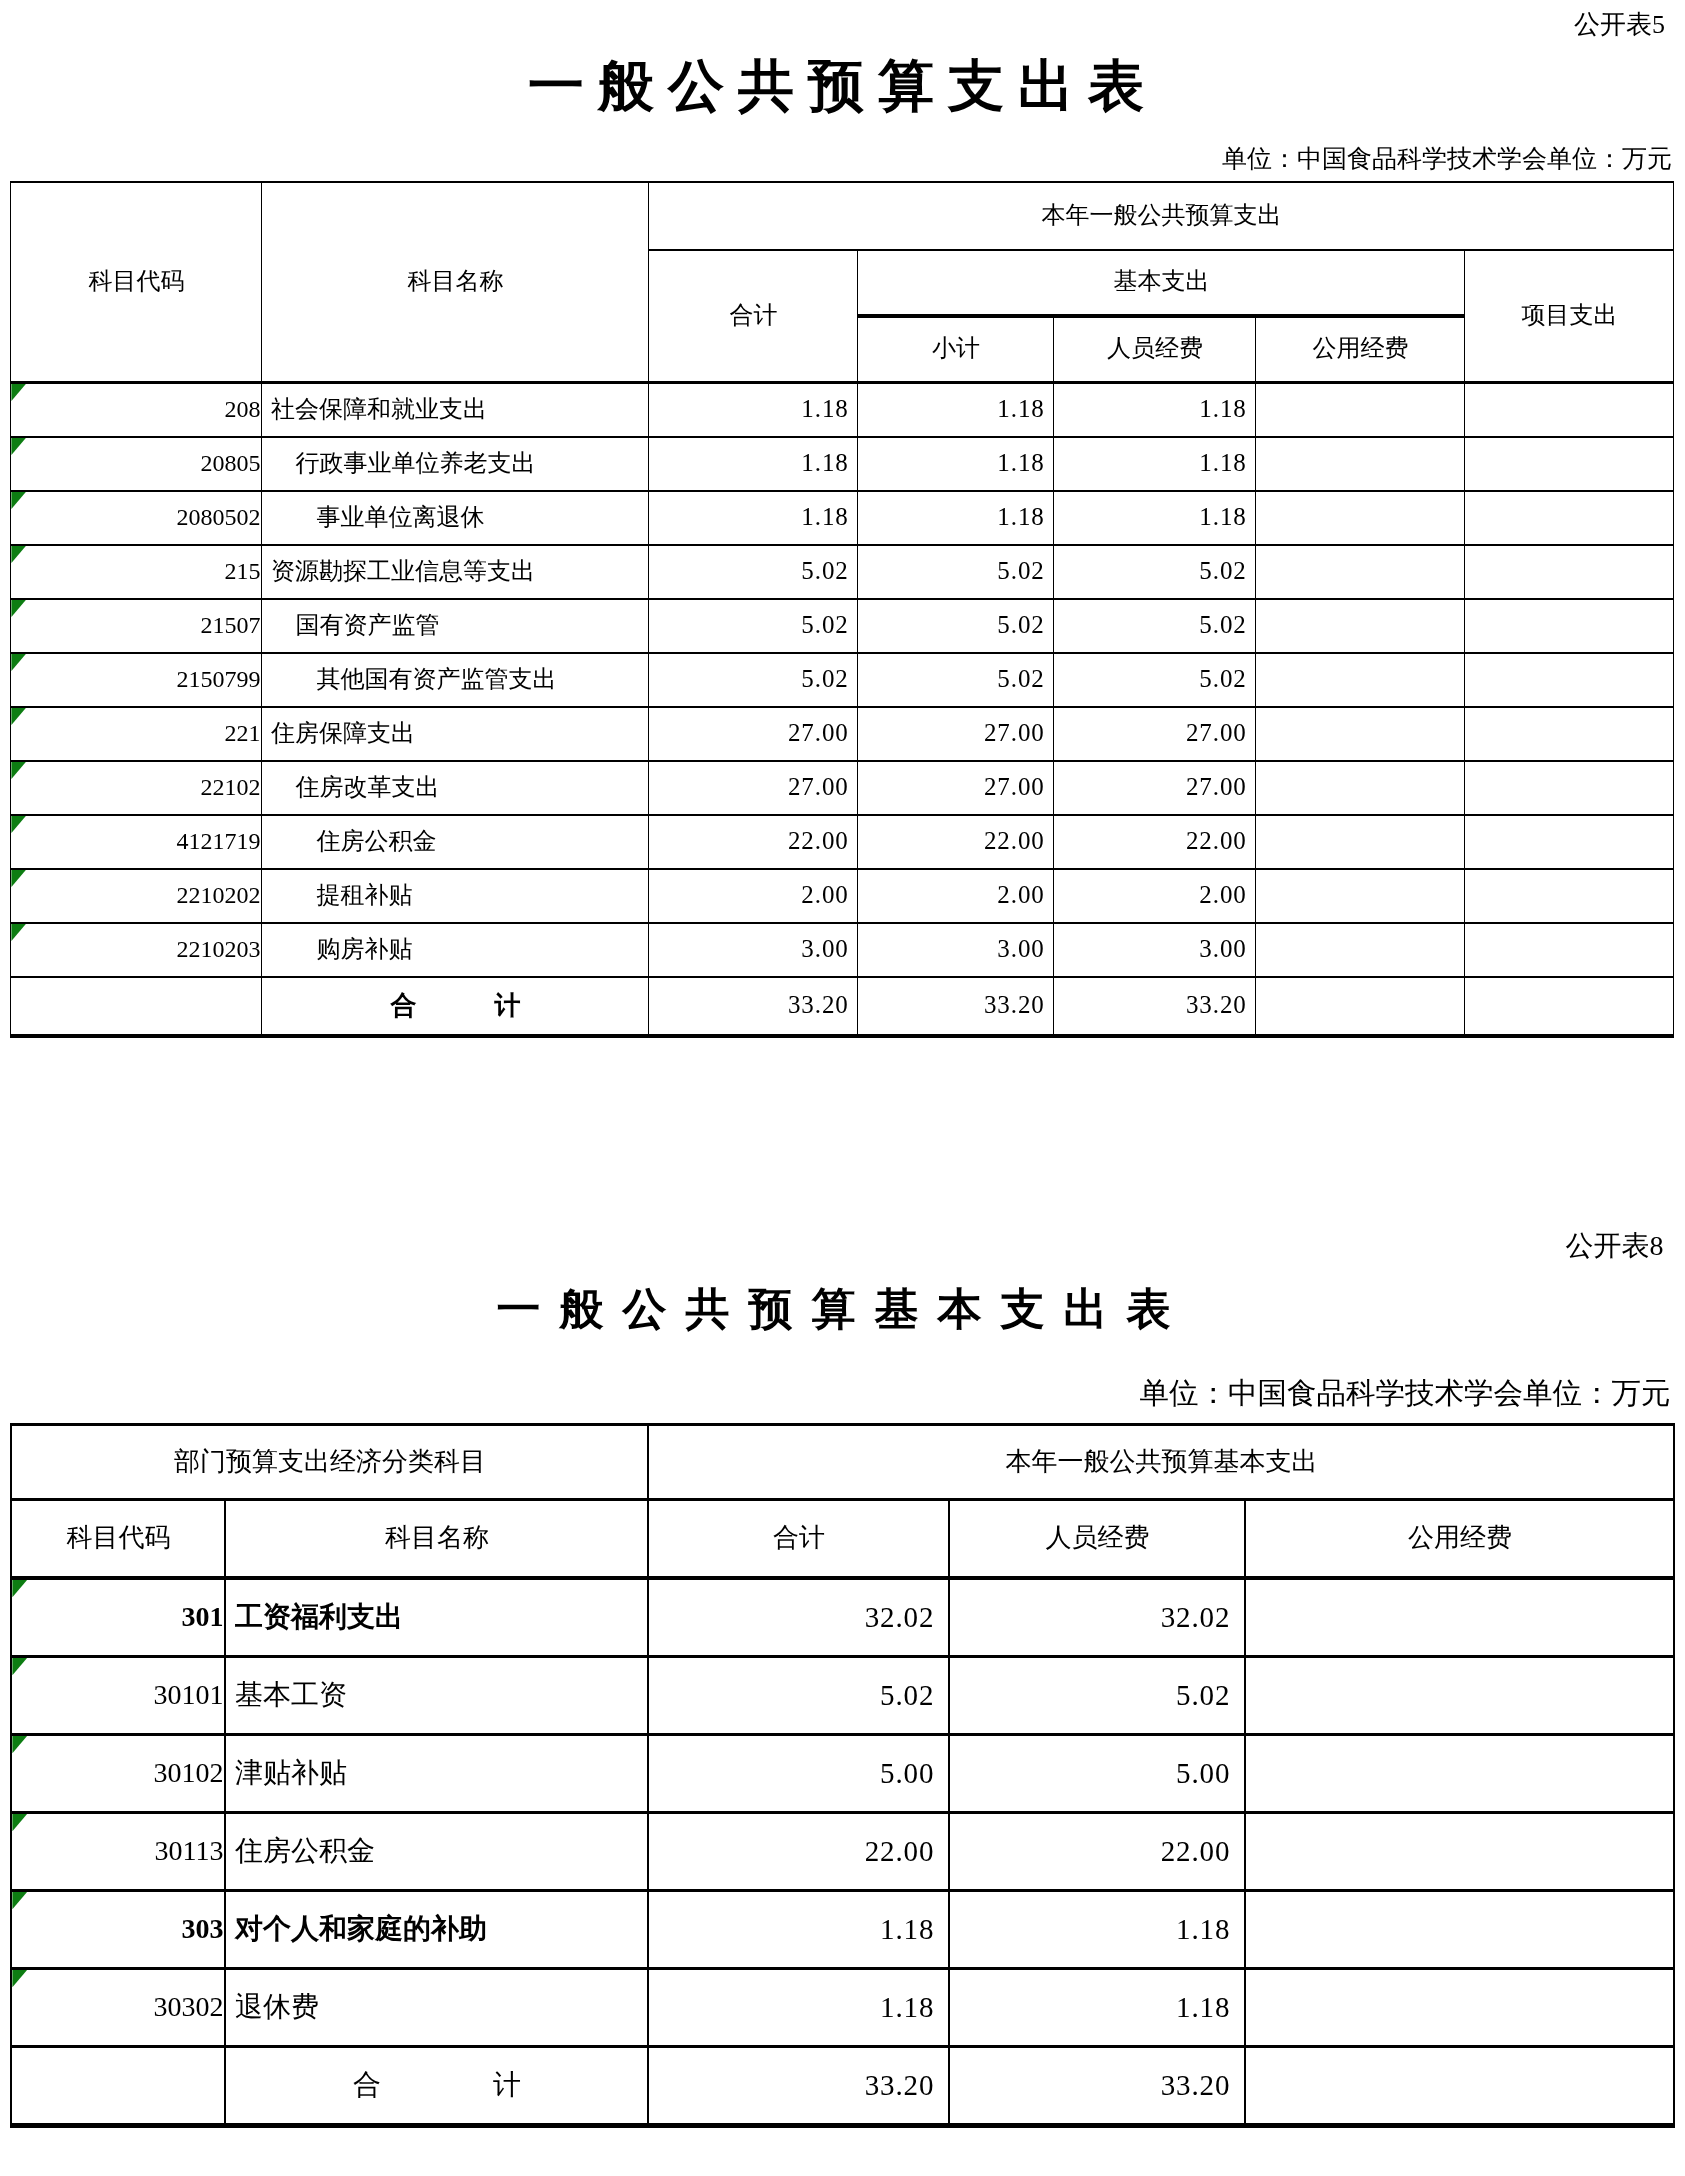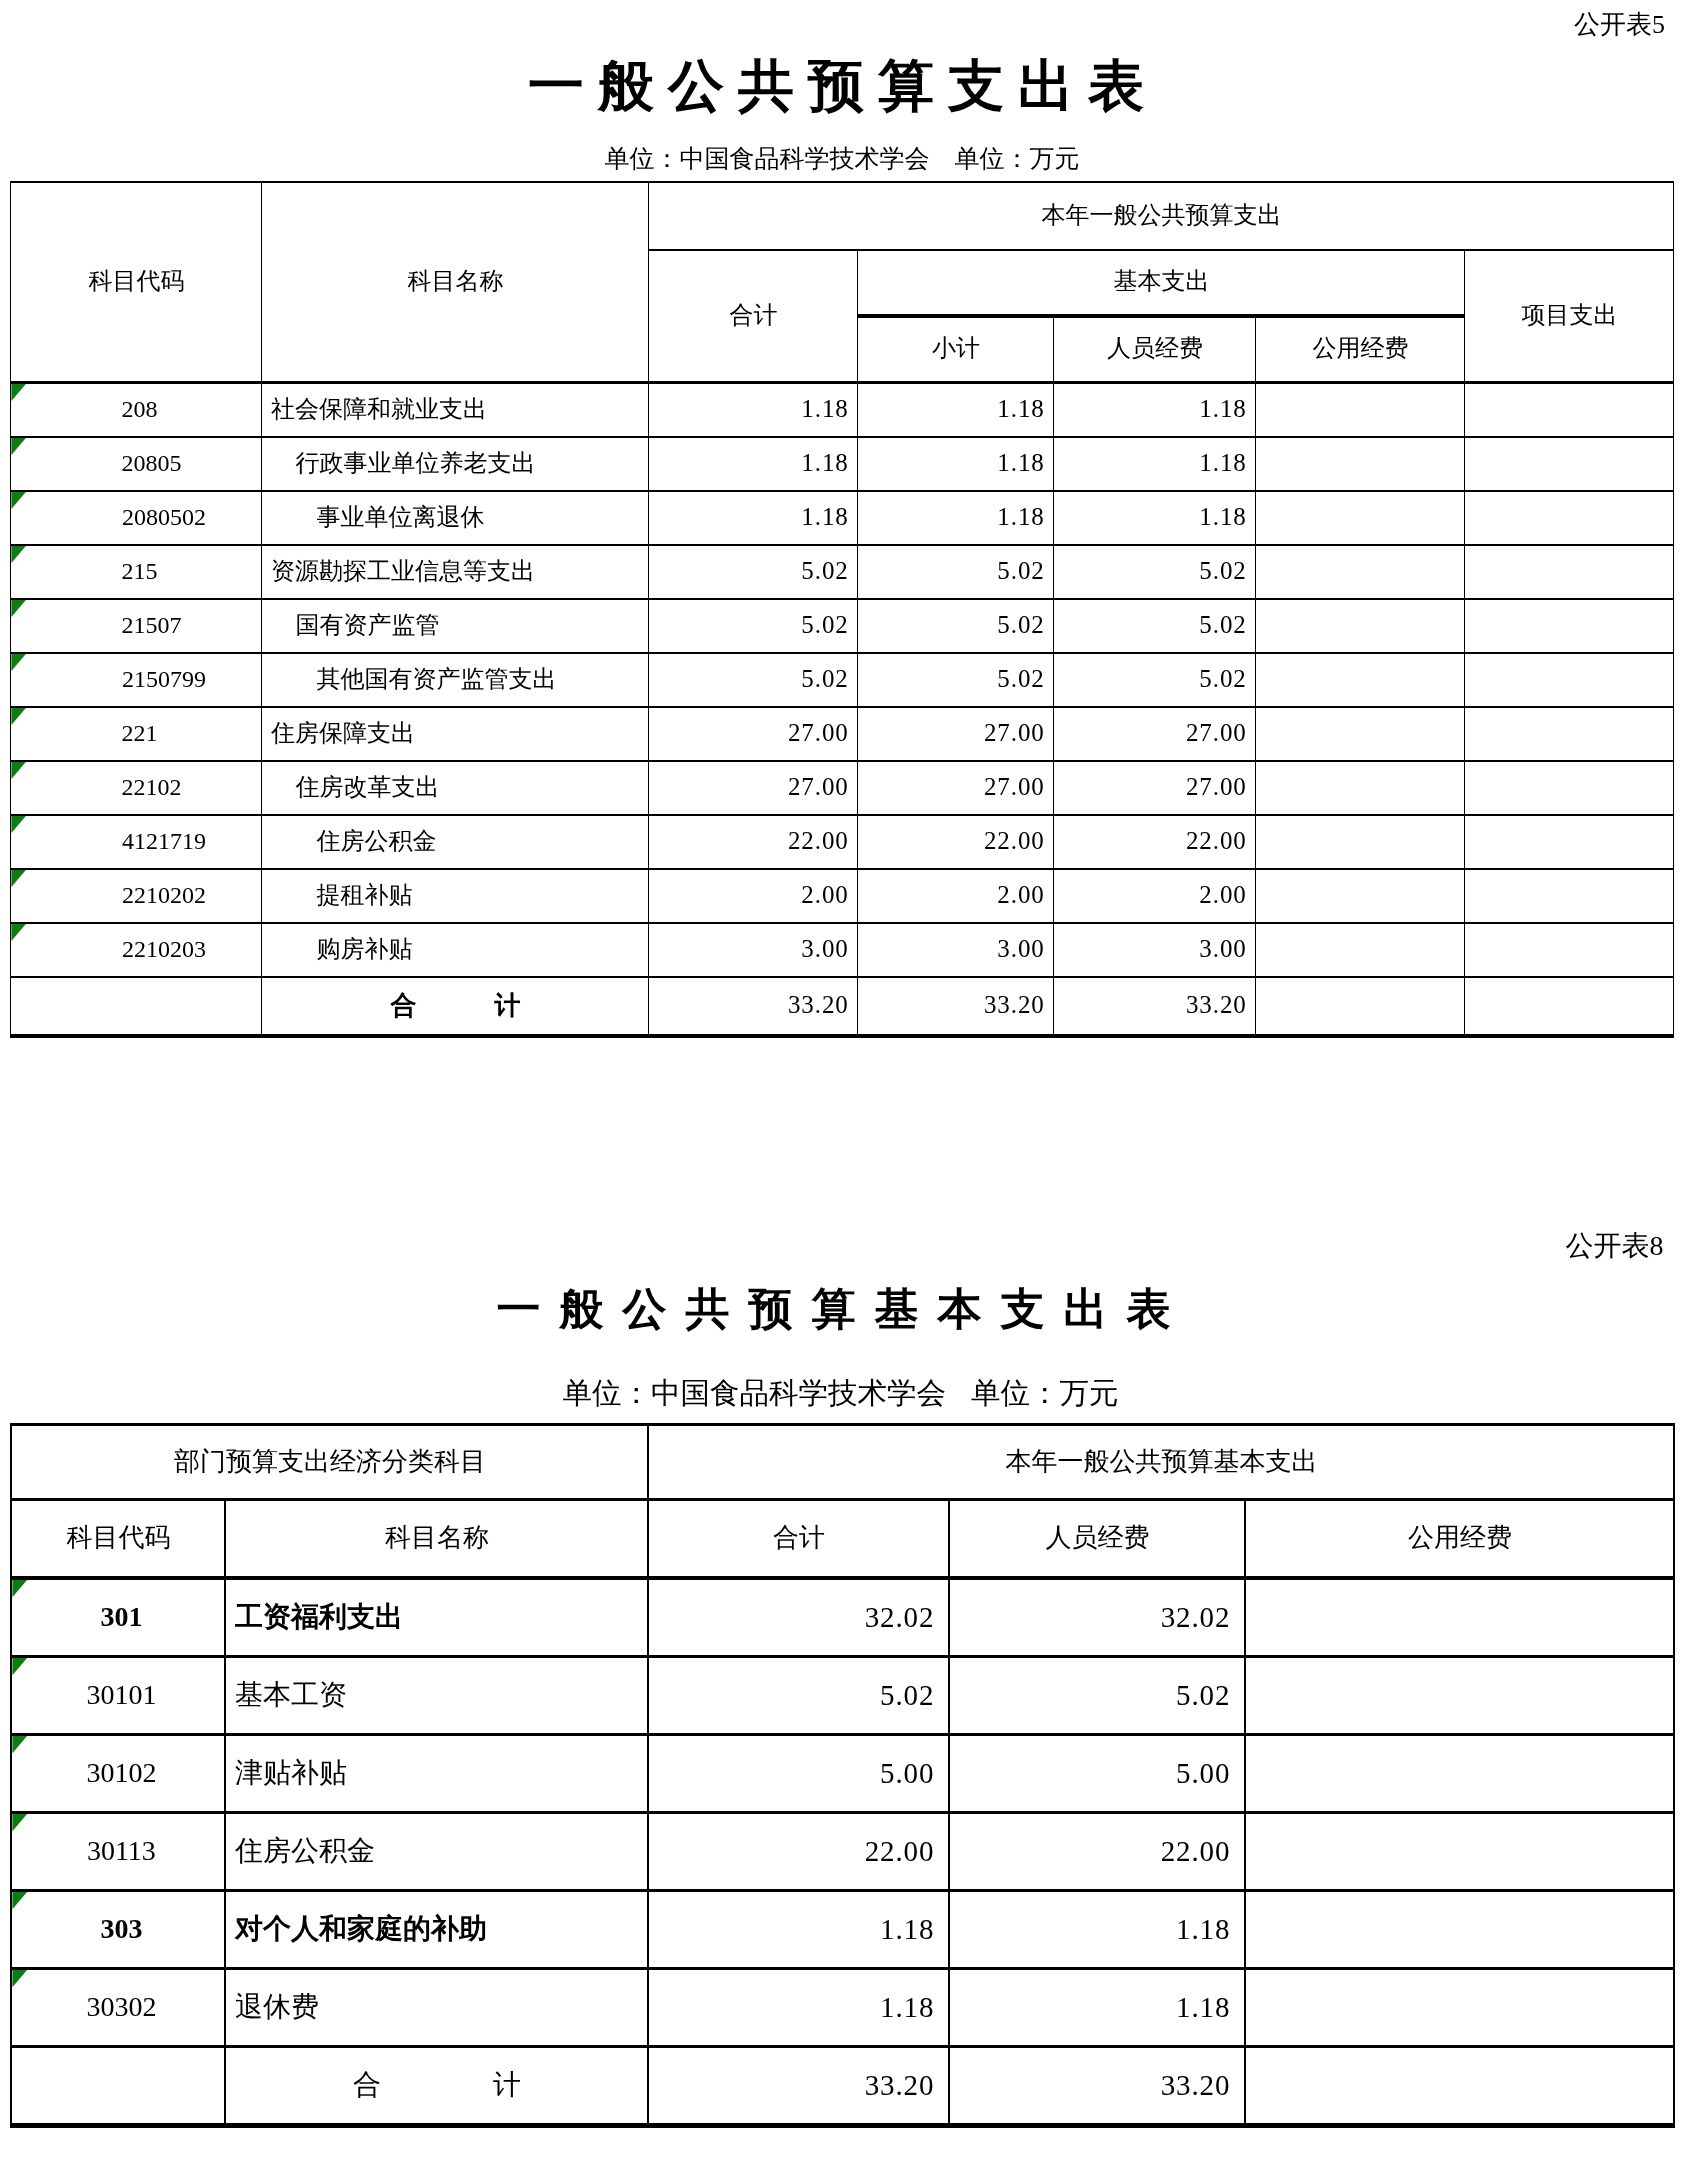--- a/index.html
+++ b/index.html
@@ -7,34 +7,34 @@
     width:1686px;height:2177px;background:#ffffff;color:#000;
     font-family:"Liberation Serif","DejaVu Serif",serif;
     overflow:hidden;
   }
   .doc-tag{text-align:right;}
   #tag1{font-size:26px;padding:7px 21px 0 0;}
   #tag2{font-size:28px;padding:189px 22.6px 0 0;}
   .big-title{text-align:center;font-weight:bold;white-space:nowrap;}
   #title1{font-size:56px;letter-spacing:14px;margin:7px 0 16px 0;}
   #title2{font-size:44px;letter-spacing:19px;margin:15.6px 0 0 0;}
-  .unit-row{display:flex;justify-content:center;align-items:flex-end;gap:25px;}
+  .unit-row{display:flex;justify-content:flex-end;align-items:flex-end;}
   #units1{margin:17.4px 14px 5.2px 12px;font-size:25px;}
   #units2{margin:35px 15.6px 8.7px 10.4px;font-size:29.5px;}
 
   table.t{border-collapse:collapse;table-layout:fixed;margin-left:10.4px;width:1663px;}
   table.t td{
     border:1.7px solid #000;border-top-width:2.6px;border-bottom-width:2.6px;
     text-align:center;vertical-align:middle;overflow:hidden;
     font-size:24px;line-height:1.15;
   }
   
   table.t2 td{border-width:3.5px 2.6px;font-size:26px;}
 
-  .t td.code{text-align:center;position:relative;padding-left:7px;}
+  .t td.code{text-align:right;position:relative;padding-left:7px;}
   .t td.name{text-align:left;padding-left:8.7px;}
   .t td.num{text-align:right;letter-spacing:0.9px;}
   .t1 td.num{padding-right:8.7px;font-size:25px;}
   .t2 td.num{padding-right:14px;font-size:29px;}
   .t2 td.code,.t2 td.name{font-size:28px;}
 
   
   .t1 td.code.lvl1{padding-left:31px;}
   .t1 td.code.lvl2{padding-left:56px;}
   .t1 td.name.lvl1{padding-left:33px;}

